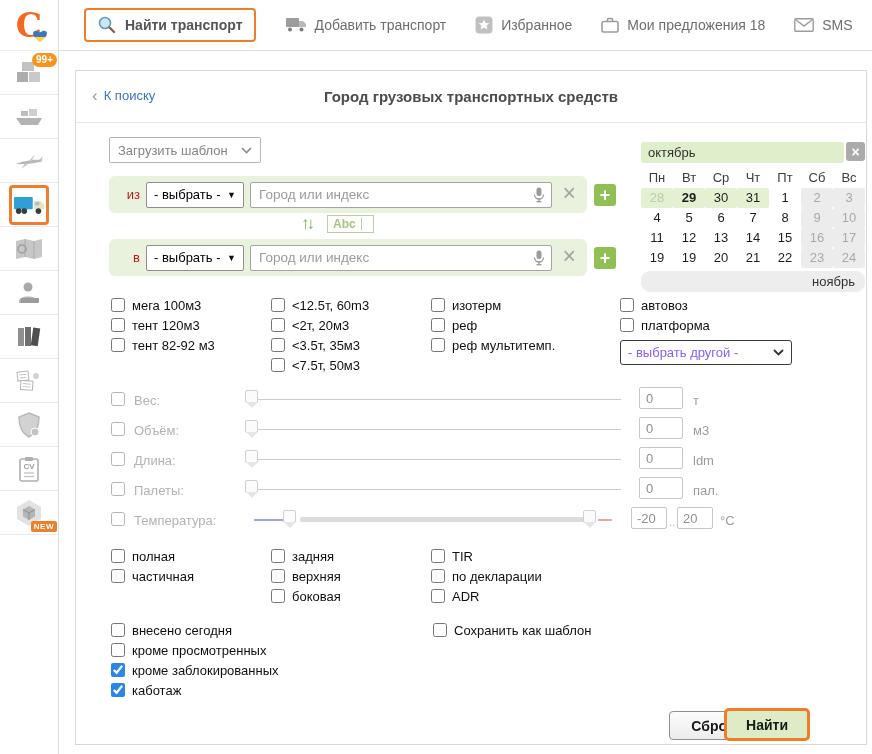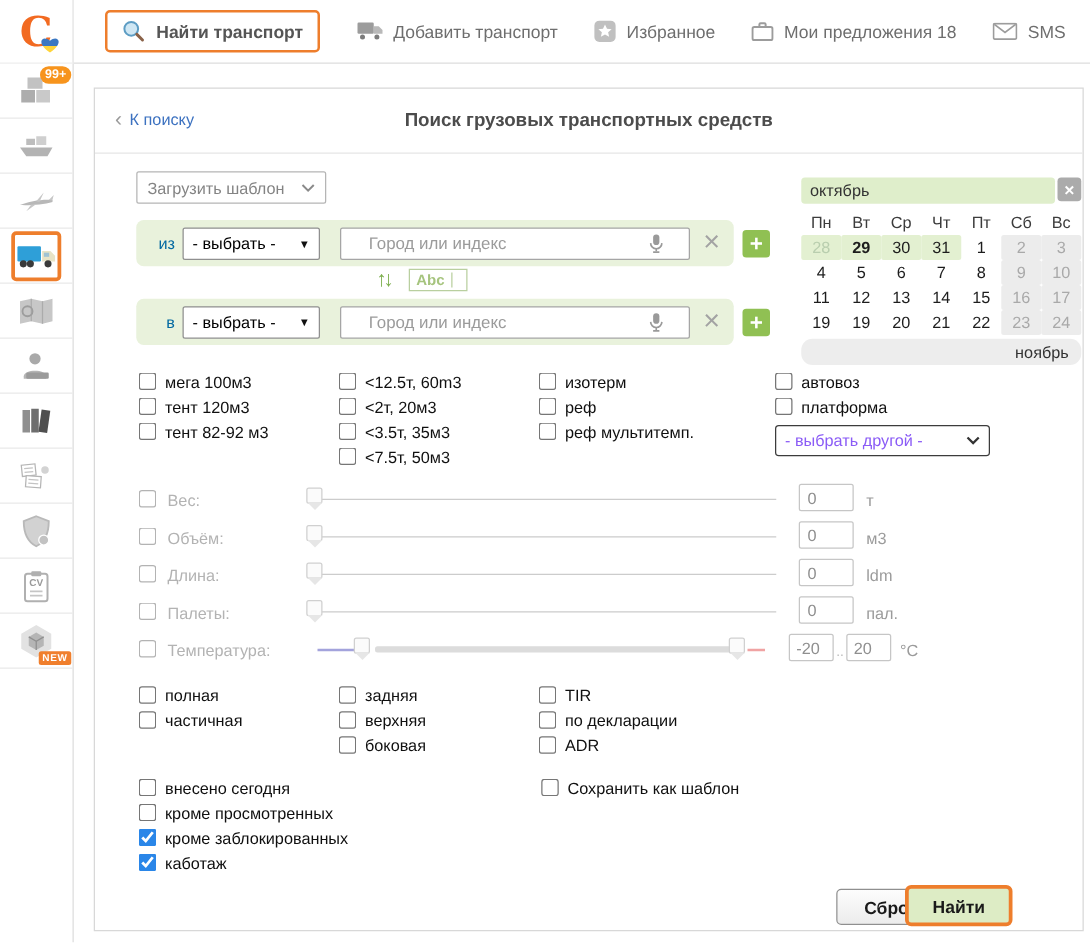--- a/index.html
+++ b/index.html
@@ -26,24 +26,24 @@
   .panel-header{position:absolute;top:0;left:0;right:0;height:51px;border-bottom:1px solid #e6e6e6;}
   .back-link{position:absolute;left:16px;top:16px;color:#3d72c0;font-size:13px;display:flex;gap:6px;align-items:center;cursor:pointer;text-decoration:none;}
   .back-chev{color:#9a9a9a;font-size:17px;line-height:1;}
   .panel-title{position:absolute;left:0;right:0;top:17px;text-align:center;font-weight:bold;font-size:15px;color:#4c4c4c;}
   
   .tpl-select{position:absolute;left:33px;top:66px;width:152px;height:26px;border:1px solid #b5b5b5;border-radius:2px;display:flex;align-items:center;justify-content:space-between;padding:0 8px;font-size:13px;color:#848484;background:#fff;cursor:pointer;box-sizing:border-box;}
   
   .route-wrap{position:absolute;left:33px;display:flex;align-items:center;}
   .wrap-from{top:105px;} .wrap-to{top:168px;}
   .route-green{width:478px;height:37px;background:#e9f2dc;border-radius:6px;display:flex;align-items:center;padding:0 9px;box-sizing:border-box;}
-  .route-label{width:22px;text-align:right;font-size:13px;color:#0369a1;margin-right:6px;}
-  .route-select{width:110px;height:26px;background:#fff;border:1px solid #8f8f8f;border-radius:2px;display:flex;align-items:center;justify-content:space-between;padding:0 7px;font-size:13px;color:#000;cursor:pointer;box-sizing:border-box;}
+  .route-label{width:22px;text-align:right;font-size:13px;color:#b91c1c;margin-right:6px;}
+  .route-select{width:98px;height:26px;background:#fff;border:1px solid #8f8f8f;border-radius:2px;display:flex;align-items:center;justify-content:space-between;padding:0 7px;font-size:13px;color:#000;cursor:pointer;box-sizing:border-box;}
   .tri{font-size:9px;color:#111;}
-  .city-box{flex:1;height:26px;margin-left:16px;background:#fff;border:1px solid #a5a5a5;border-radius:2px;display:flex;align-items:center;padding:0 20px;box-sizing:border-box;}
+  .city-box{flex:1;height:26px;margin-left:6px;background:#fff;border:1px solid #a5a5a5;border-radius:2px;display:flex;align-items:center;padding:0 6px;box-sizing:border-box;}
   .city-input{border:none;outline:none;flex:1;font-size:13.5px;color:#333;background:transparent;font-family:inherit;min-width:0;}
   .city-input::placeholder{color:#9b9b9b;}
   .clear-x{font-size:23px;color:#a3a3a3;margin:0 2px 2px 11px;cursor:pointer;line-height:1;}
   .plus-btn{width:22px;height:22px;background:#90c053;border-radius:3px;color:#fff;font-size:18px;font-weight:bold;display:flex;align-items:center;justify-content:center;margin-left:7px;cursor:pointer;line-height:1;}
   .swap-group{position:absolute;left:225px;top:142px;display:flex;align-items:center;gap:15px;height:22px;}
   .swap-arrows{color:#7dae4e;font-size:17px;font-weight:bold;letter-spacing:-3px;cursor:pointer;}
   .abc-box{border:1px solid #b9cf9f;width:47px;height:18px;display:flex;align-items:center;font-weight:bold;font-size:12px;color:#a6c47e;padding-left:5px;position:relative;cursor:pointer;box-sizing:border-box;}
   .abc-box::after{content:"";position:absolute;right:11px;top:2px;bottom:2px;width:1px;background:#b9cf9f;}
   
   .calendar{position:absolute;left:565px;top:71px;width:224px;font-size:13px;}
@@ -242,21 +242,21 @@
   </div>
 
 </header>
 
 <main class="panel">
   <div class="panel-header">
     <a class="back-link">
       <span class="back-chev">‹</span>
       <span>К поиску</span>
     </a>
-    <div class="panel-title">Поиск грузовых транспортных средств</div>
+    <div class="panel-title">Город грузовых транспортных средств</div>
   </div>
 
   <div class="tpl-select">
     <span>Загрузить шаблон</span>
     <svg width="11" height="7" viewBox="0 0 11 7">
         <path d="M1 1l4.5 4.5L10 1" stroke="#8a8a8a" stroke-width="1.6" fill="none"></path>
       </svg>
   </div>
 
   <div class="route-wrap wrap-from">

